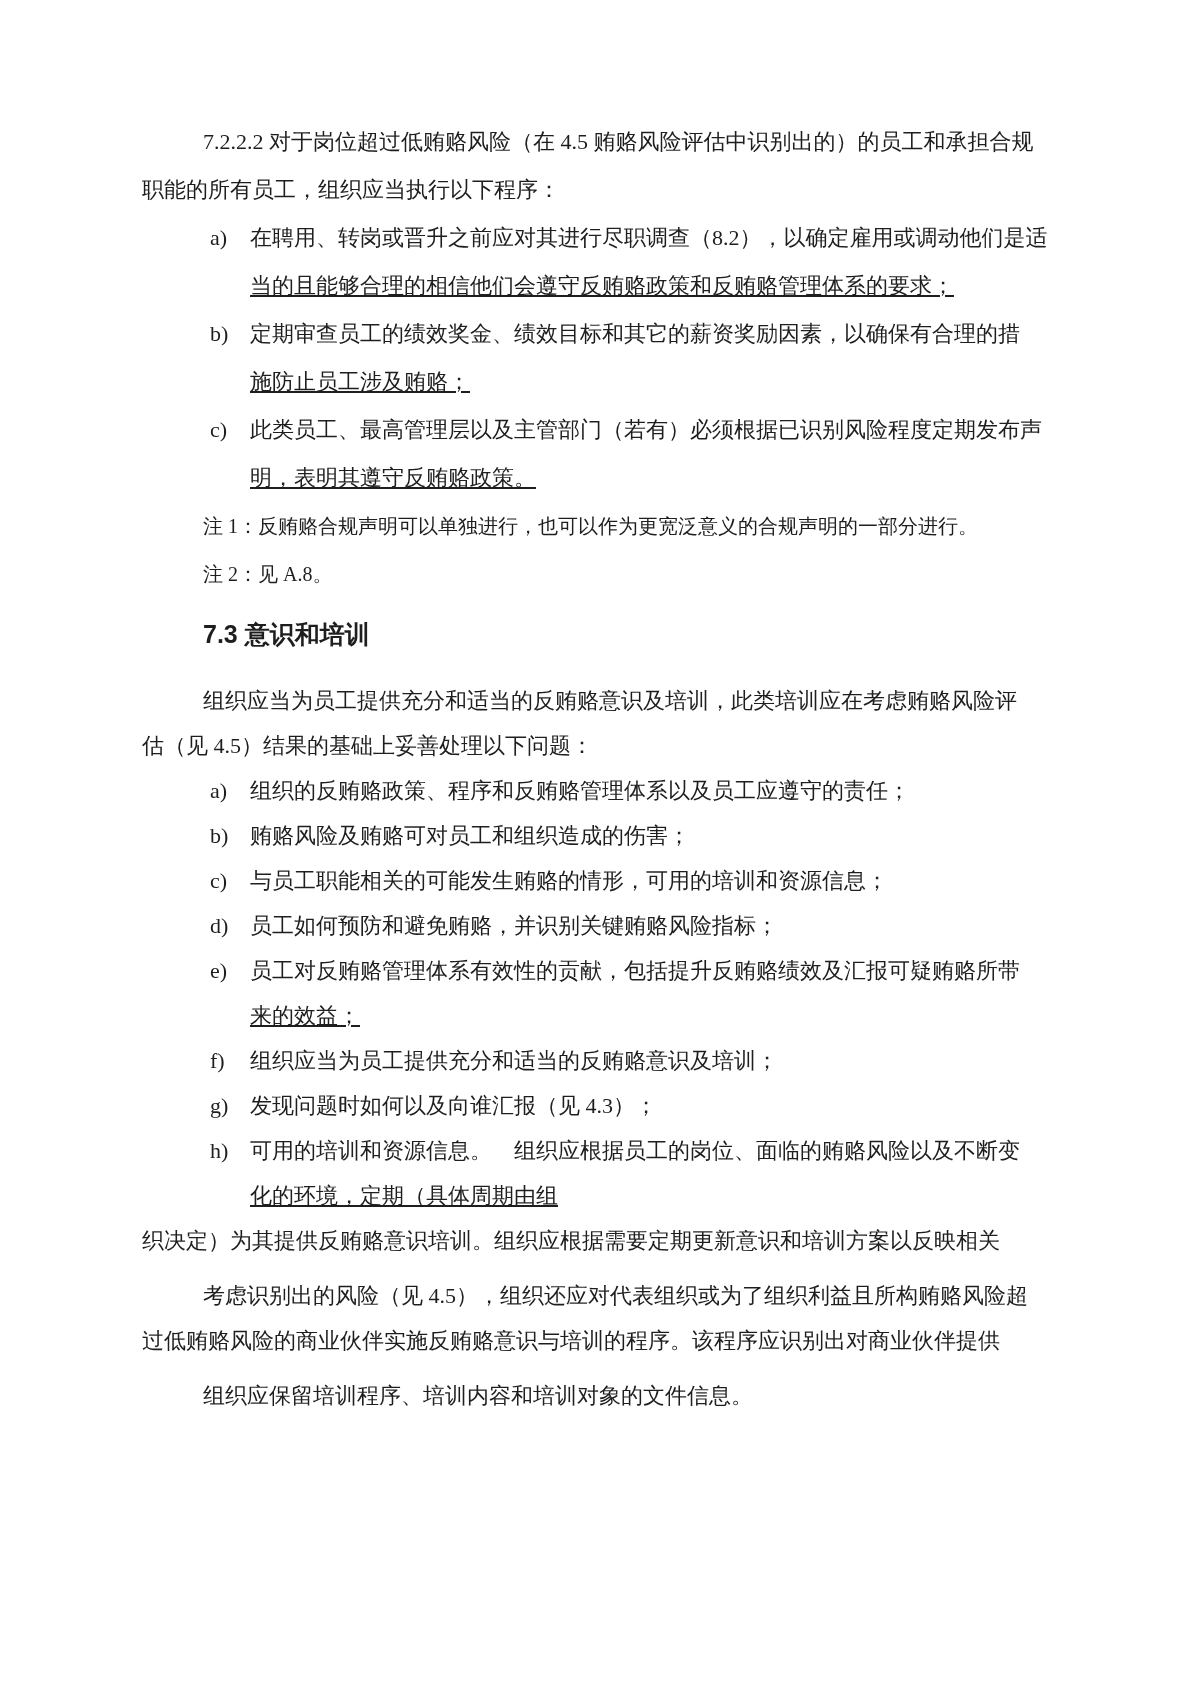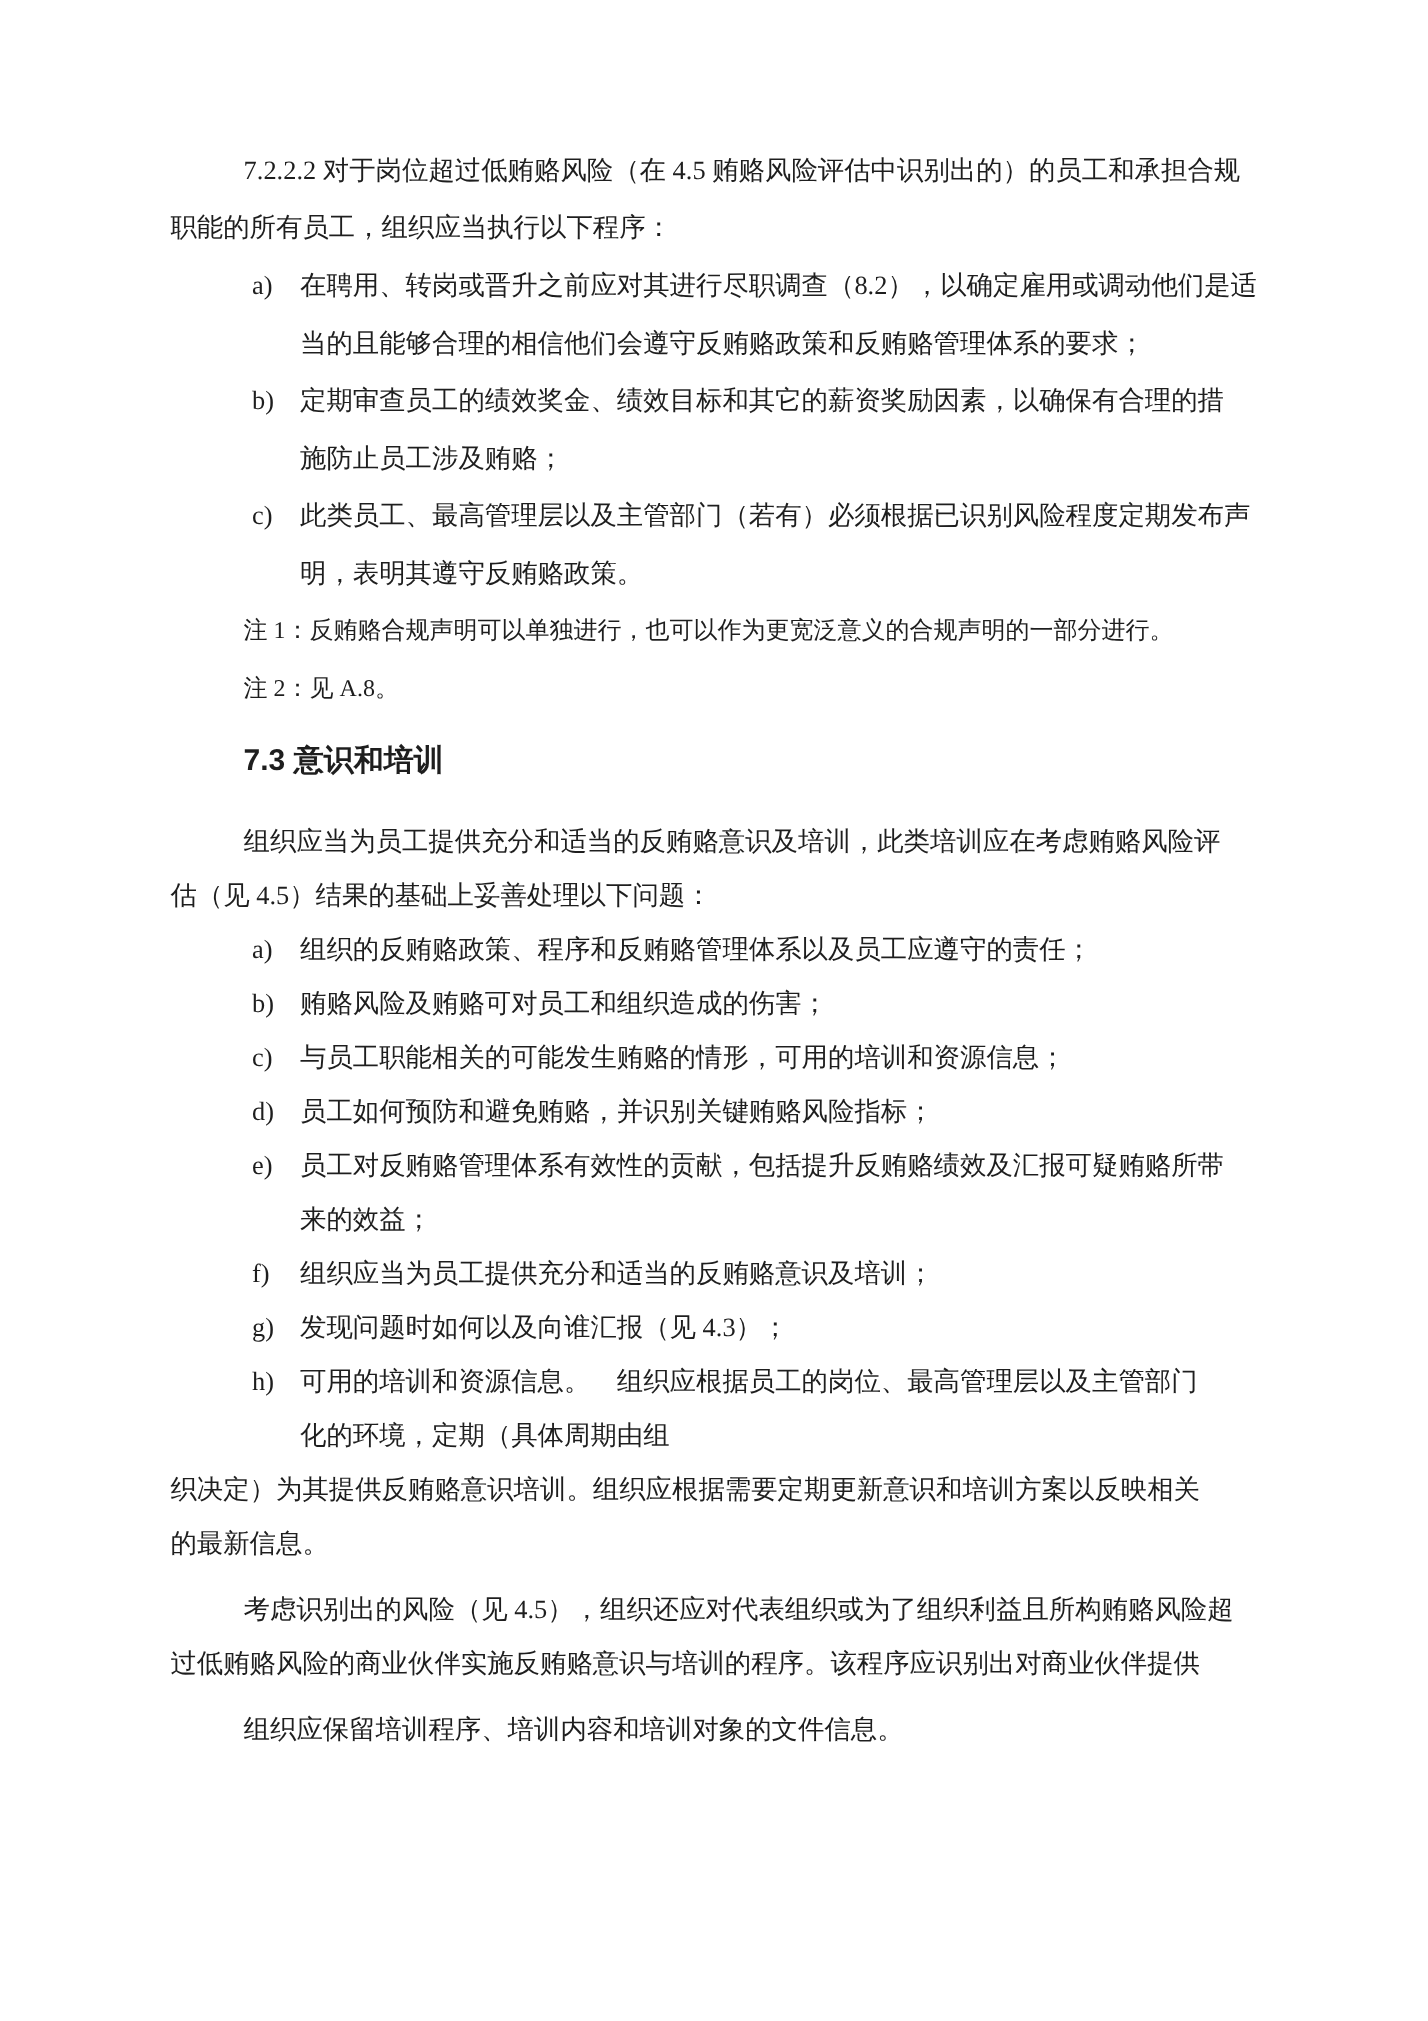--- a/index.html
+++ b/index.html
@@ -54,21 +54,21 @@
     line-height: 36px;
     text-indent: 61px;
   }
 
   
   .list_item { padding-left: 68px; }
   .list_item .marker {
     display: inline-block;
     width: 40px;
   }
-  .list_item .line.cont { padding-left: 40px; }
+  .list_item .line.cont { padding-left: 40px; text-decoration: underline; }
 
   .page-number {
     position: absolute;
     left: 0;
     right: 0;
     top: 1532px;
     text-align: center;
     font-size: 22px;
     line-height: 28px;
     font-family: "Liberation Serif", "DejaVu Serif", serif;
@@ -125,26 +125,25 @@
         <div class="line first"><span class="marker">e)</span><span>员工对反贿赂管理体系有效性的贡献，包括提升反贿赂绩效及汇报可疑贿赂所带</span></div>
         <div class="line cont">来的效益；</div>
       </div>
       <div class="block list_item secB">
         <div class="line first"><span class="marker">f)</span><span>组织应当为员工提供充分和适当的反贿赂意识及培训；</span></div>
       </div>
       <div class="block list_item secB">
         <div class="line first"><span class="marker">g)</span><span>发现问题时如何以及向谁汇报（见 4.3）；</span></div>
       </div>
       <div class="block list_item secB">
-        <div class="line first"><span class="marker">h)</span><span>可用的培训和资源信息。　组织应根据员工的岗位、最高管理层以及主管部门</span></div>
+        <div class="line first"><span class="marker">h)</span><span>可用的培训和资源信息。　组织应根据员工的岗位、面临的贿赂风险以及不断变</span></div>
         <div class="line cont">化的环境，定期（具体周期由组</div>
       </div>
       <div class="block paragraph_flush secB">
         <div class="line first">织决定）为其提供反贿赂意识培训。组织应根据需要定期更新意识和培训方案以反映相关</div>
-        <div class="line cont">的最新信息。</div>
       </div>
       <div class="block paragraph secB">
         <div class="line first">考虑识别出的风险（见 4.5），组织还应对代表组织或为了组织利益且所构贿赂风险超</div>
         <div class="line cont">过低贿赂风险的商业伙伴实施反贿赂意识与培训的程序。该程序应识别出对商业伙伴提供</div>
       </div>
       <div class="block paragraph secB">
         <div class="line first">组织应保留培训程序、培训内容和培训对象的文件信息。</div>
       </div>
     </div>
   <div class="page-number">15</div>

